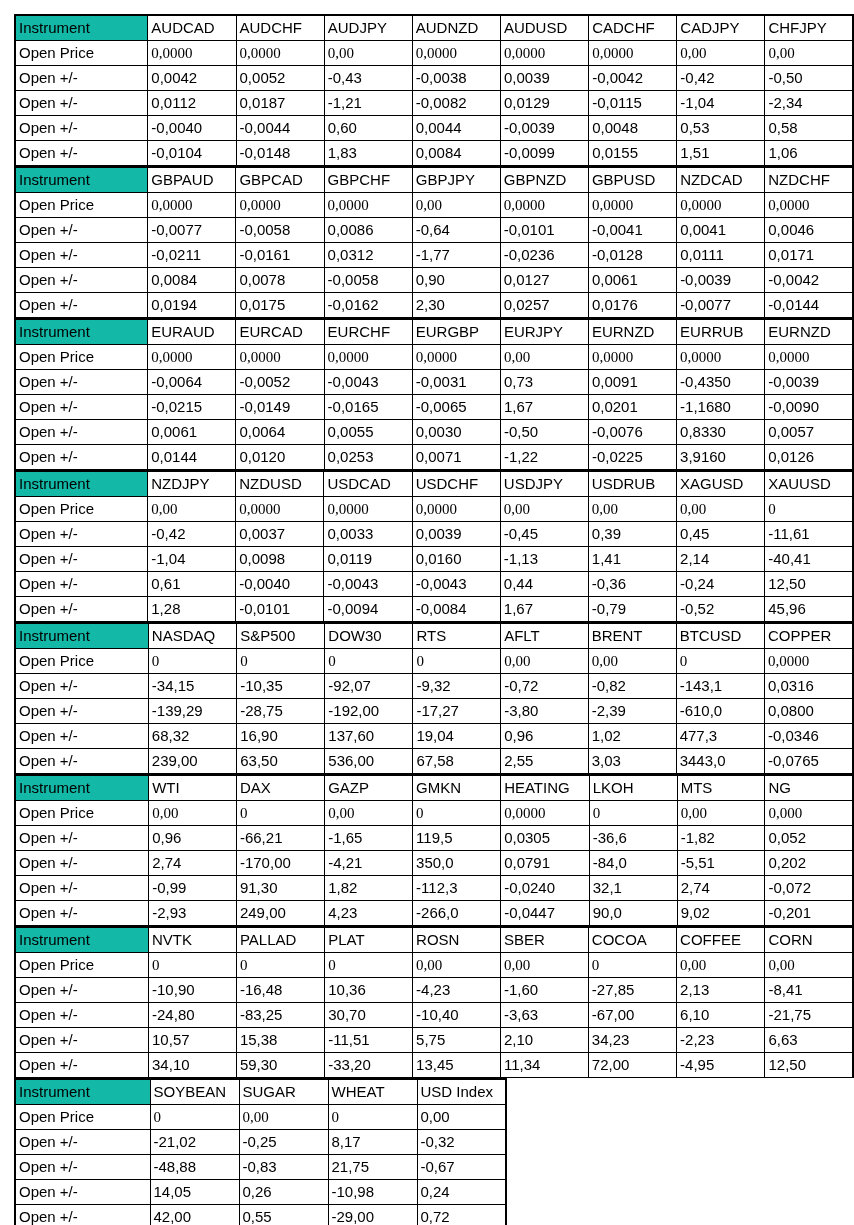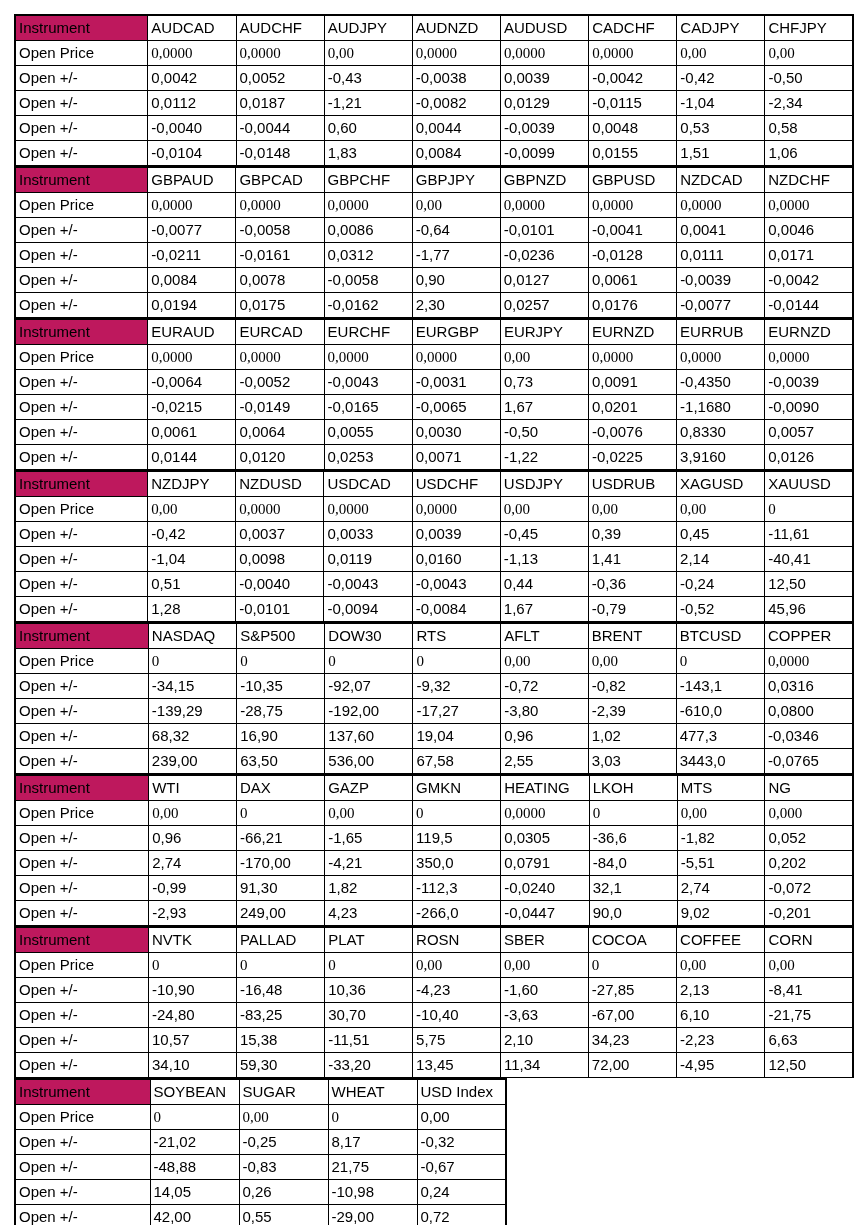--- a/index.html
+++ b/index.html
@@ -43,21 +43,21 @@
   
   tr.row-instrument td { border-top: 2px solid #000; }
 
   col.label-col { width: 135px; }
   col.data-col  { width: 89px; }
 
   td.label {
     background: #aec6e8;
     font-size: 15px;
   }
-  td.label.instrument { background: #be185d; }
+  td.label.instrument { background: #14b8a6; }
 
   td.inst-green { background: #00b050; }
   td.inst-red   { background: #ff0000; }
   td.inst-white { background: #ffffff; }
 
   td.openprice      { background: #ffc000; font-family: Liberation Serif, serif; }
   td.openprice-lite { background: #fcd476; }
   td.value          { background: #ffffff; }
 </style>
 </head>
@@ -359,21 +359,21 @@
           <td class="value">0,0098</td>
           <td class="value">0,0119</td>
           <td class="value">0,0160</td>
           <td class="value">-1,13</td>
           <td class="value">1,41</td>
           <td class="value">2,14</td>
           <td class="value">-40,41</td>
         </tr>
         <tr>
           <td class="label">Open +/-</td>
-          <td class="value">0,51</td>
+          <td class="value">0,61</td>
           <td class="value">-0,0040</td>
           <td class="value">-0,0043</td>
           <td class="value">-0,0043</td>
           <td class="value">0,44</td>
           <td class="value">-0,36</td>
           <td class="value">-0,24</td>
           <td class="value">12,50</td>
         </tr>
         <tr>
           <td class="label">Open +/-</td>

